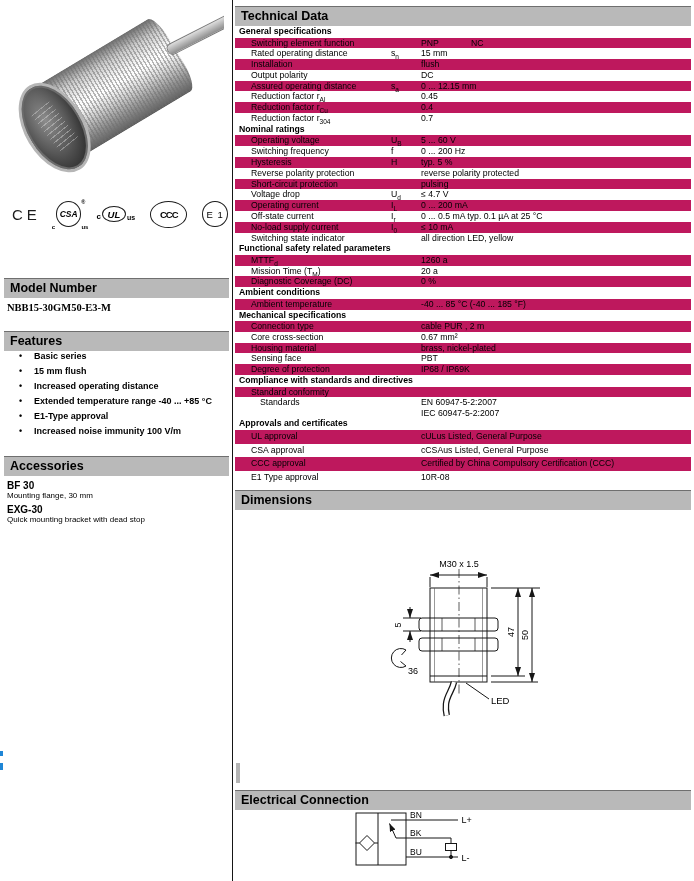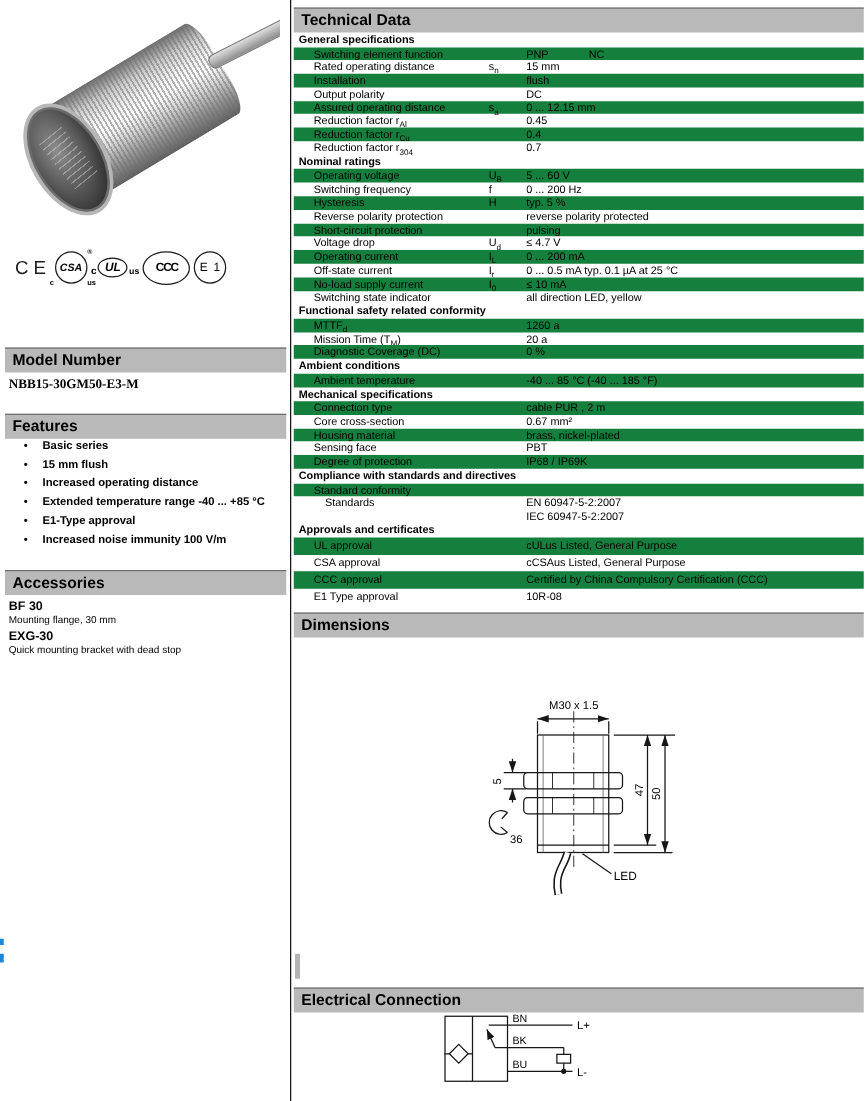--- a/index.html
+++ b/index.html
@@ -20,21 +20,21 @@
       repeating-linear-gradient(90deg, rgba(110,110,110,.5) 0 1.5px, rgba(255,255,255,0) 1.5px 3.5px),
       linear-gradient(180deg,#6d6d6d 0%,#c9c9c9 18%,#f1f1f1 36%,#ffffff 47%,#d8d8d8 62%,#8e8e8e 83%,#5d5d5d 100%);}
   .endcap{position:absolute;left:-14px;top:-4px;width:54px;height:92px;border-radius:50%;
     background:radial-gradient(ellipse at 42% 38%, #8d8d8d 0%, #585858 45%, #303030 75%, #1e1e1e 100%);
     border:3px solid #b6b6b6;box-shadow:inset 0 0 0 2px #6b6b6b;}
   .endcap-label{position:absolute;left:30%;top:24%;width:42%;height:50%;opacity:.5;transform:rotate(-8deg);
     background:repeating-linear-gradient(180deg, rgba(215,215,215,.9) 0 1px, transparent 1px 5px);}
   .cable{position:absolute;left:152px;top:35px;width:92px;height:10px;border-radius:5px;
     background:linear-gradient(180deg,#dedede,#8c8c8c);border:1px solid #7a7a7a;transform:rotate(4deg);}
 
-  .certs{position:absolute;left:8px;top:196px;width:216px;height:36px;display:flex;align-items:center;gap:3px;}
+  .certs{position:absolute;left:8px;top:196px;width:216px;height:36px;display:flex;align-items:center;gap:15px;}
   .cert-ce{font-size:15px;letter-spacing:4px;color:#1c1c1c;}
   .cert-circle{position:relative;border:1.5px solid #1c1c1c;border-radius:50%;
     display:flex;align-items:center;justify-content:center;font-weight:bold;box-sizing:border-box;}
   .cert-csa{width:26px;height:26px;font-size:8.5px;font-style:italic;}
   .cert-csa .corner-bl{position:absolute;left:-5px;bottom:-4px;font-size:6px;font-style:normal;}
   .cert-csa .corner-br{position:absolute;right:-8px;bottom:-4px;font-size:6px;font-style:normal;}
   .cert-csa .corner-reg{position:absolute;right:-5px;top:-3px;font-size:5.5px;font-style:normal;}
   .cert-ul-wrap{display:flex;align-items:center;}
   .cert-ul-wrap .pre{font-size:8px;font-weight:bold;margin-right:1px;margin-top:4px;}
   .cert-ul-wrap .suf{font-size:7px;font-weight:bold;margin-left:1px;margin-top:6px;}
@@ -53,21 +53,21 @@
   .acc-list{position:absolute;left:3px;top:477px;width:218px;}
   .acc-name{font-size:10px;font-weight:bold;margin-top:4px;line-height:10px;}
   .acc-desc{font-size:8px;line-height:9.5px;}
 
   
   .rightcol{position:absolute;left:233px;top:0;width:461px;height:881px;}
   .tech-bar{position:absolute;left:2px;top:6px;width:456px;}
   .tech-table{position:absolute;left:2px;top:26px;width:456px;}
   .tsec-header{font-weight:bold;font-size:8.7px;height:11.5px;line-height:11.5px;padding-left:4px;white-space:nowrap;}
   .trow{display:flex;font-size:8.7px;height:10.8px;line-height:10.8px;white-space:nowrap;}
-  .trow.stripe{background:#15803d;}
+  .trow.stripe{background:#be185d;}
   .trow.tall{height:13.8px;line-height:13.8px;}
   .trow.twoline{height:21px;line-height:10.5px;}
   .tlabel{width:156px;padding-left:16px;box-sizing:border-box;flex:none;overflow:hidden;}
   .tlabel.ind2{padding-left:25px;}
   .tsym{width:30px;flex:none;}
   .tval{flex:1;position:relative;overflow:hidden;}
   .tval .v2{position:absolute;left:50px;top:0;}
   sub{font-size:6.5px;}
 
   .dim-bar{position:absolute;left:2px;top:490px;width:456px;}
@@ -226,21 +226,21 @@
         <div class="trow stripe">
           <span class="tlabel">No-load supply current</span>
           <span class="tsym">I<sub>0</sub></span>
           <span class="tval">≤ 10 mA</span>
         </div>
         <div class="trow">
           <span class="tlabel">Switching state indicator</span>
           <span class="tsym"></span>
           <span class="tval">all direction LED, yellow</span>
         </div>
-        <div class="tsec-header">Functional safety related conformity</div>
+        <div class="tsec-header">Functional safety related parameters</div>
         <div class="trow stripe">
           <span class="tlabel">MTTF<sub>d</sub></span>
           <span class="tsym"></span>
           <span class="tval">1260 a</span>
         </div>
         <div class="trow">
           <span class="tlabel">Mission Time (T<sub>M</sub>)</span>
           <span class="tsym"></span>
           <span class="tval">20 a</span>
         </div>

